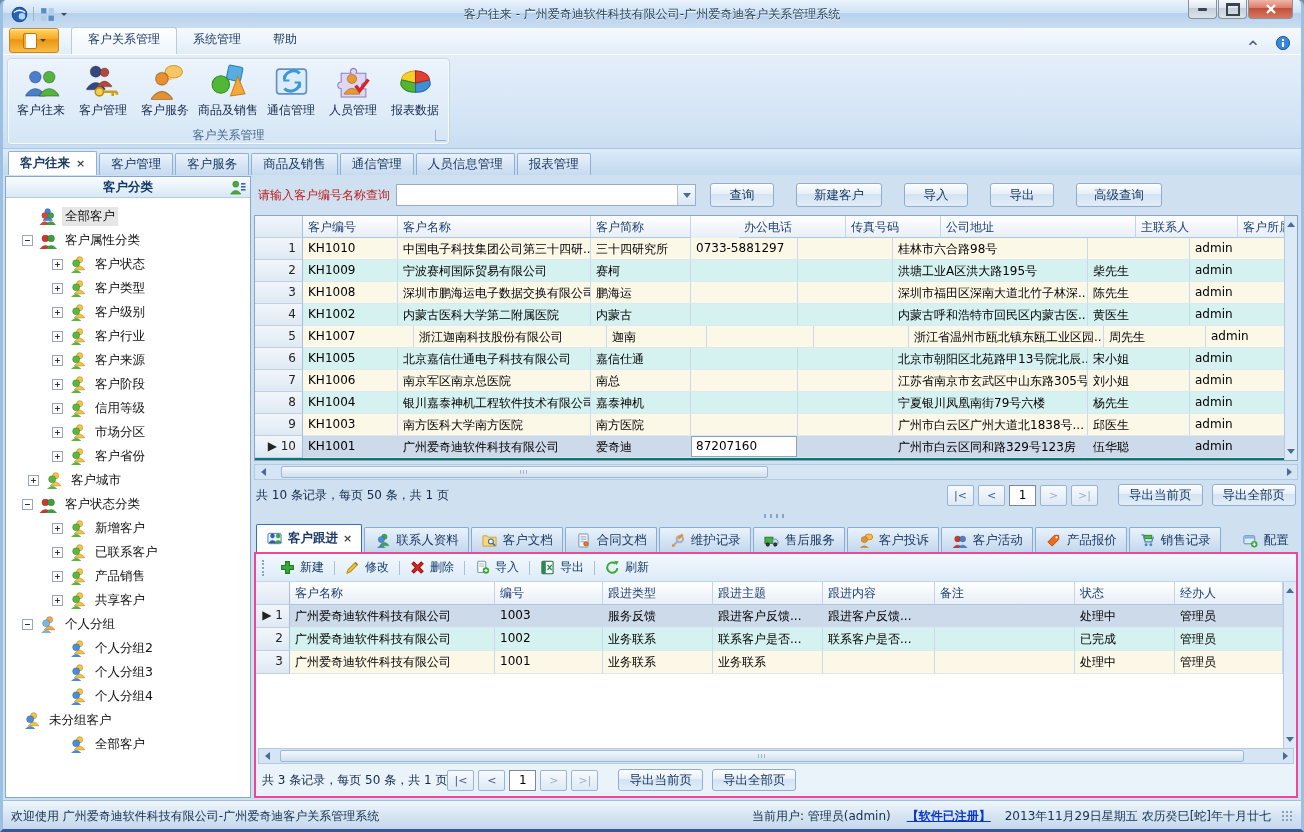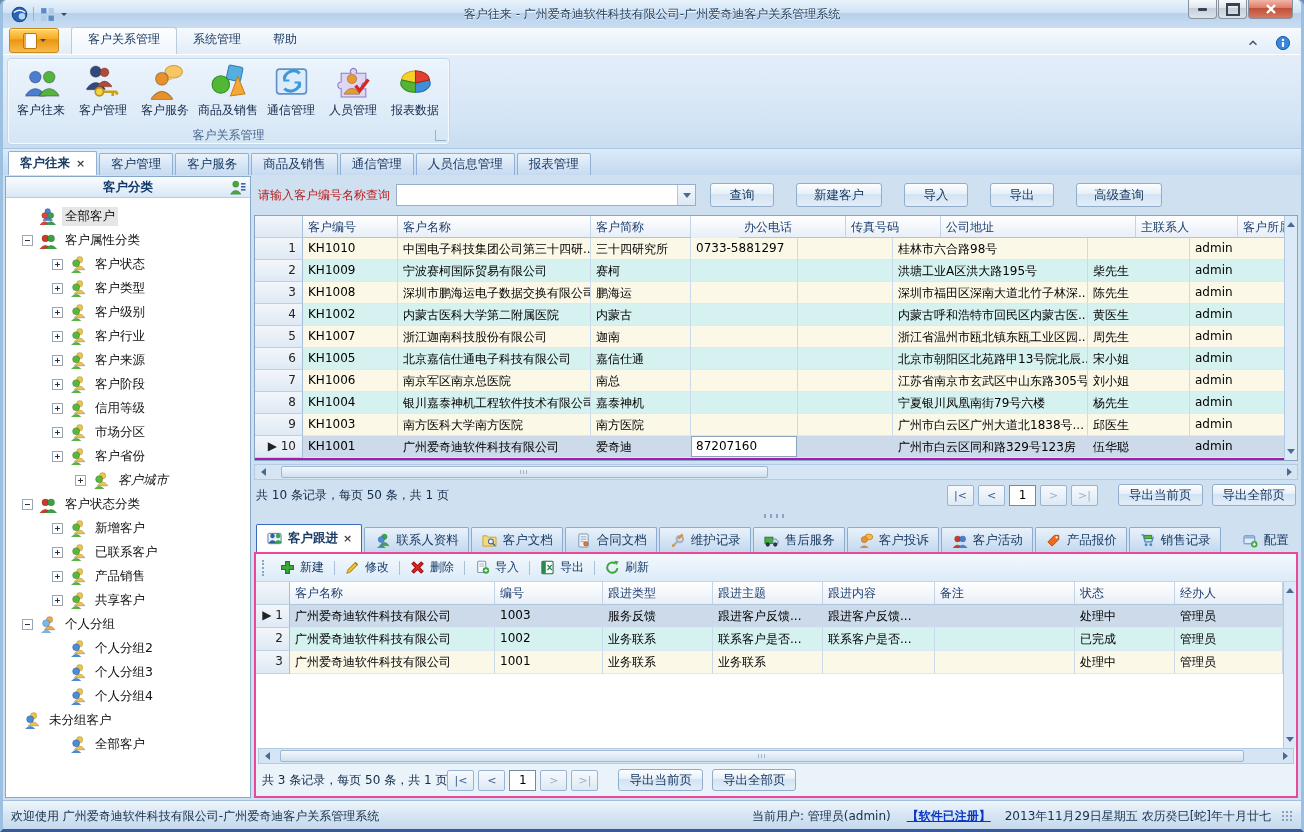--- a/index.html
+++ b/index.html
@@ -60,21 +60,21 @@
   .queryrow{height:40px;display:flex;align-items:center;padding-left:4px;}
   .queryrow .qlabel{color:#b91c1c;margin-right:6px;}
   .combo{width:300px;height:22px;box-sizing:border-box;background:#fff;border:1px solid #94aecc;display:flex;}
   .combo input{flex:1;border:none;outline:none;font:inherit;padding:0 4px;min-width:0;}
   .combo .arrow{width:17px;background:linear-gradient(#f5f9fd,#dbe8f4);border-left:1px solid #b4c6d8;display:flex;align-items:center;justify-content:center;}
   .tri-down{width:0;height:0;border:4px solid transparent;border-top:5px solid #4a6a94;margin-top:4px;}
   .btn{height:24px;box-sizing:border-box;padding:0 17px;background:linear-gradient(#fdfeff,#e6eff8 45%,#d3e3f3 46%,#e2edf8);border:1px solid #90aecc;border-radius:3px;color:#14345c;display:inline-flex;align-items:center;justify-content:center;font-size:12.5px;cursor:default;white-space:nowrap;}
   .qbtns{display:flex;gap:22px;margin-left:14px;}
   .qbtns .btn{min-width:64px;}
   
-  .gridwrap{position:relative;border:1px solid #88a6c4;background:#a21caf;box-sizing:border-box;}
+  .gridwrap{position:relative;border:1px solid #88a6c4;background:#0f766e;box-sizing:border-box;}
   .gridwrap.top{height:246px;}
   .grid{position:absolute;left:0;top:0;right:13px;bottom:0;overflow:hidden;}
   .g-h{display:flex;background:linear-gradient(#ffffff,#e7eef7);color:#1c3e70;}
   #main-grid .g-h{height:22px;}
   #detail-grid .g-h{height:23px;}
   .g-hc{box-sizing:border-box;border-right:1px solid #c2d4e6;border-bottom:1px solid #aec6dc;padding:3px 5px 0;white-space:nowrap;overflow:hidden;flex:none;}
   .g-r{display:flex;}
   #main-grid .g-r{height:22px;}
   #detail-grid .g-r{height:23px;}
   .g-c{box-sizing:border-box;border-right:1px solid #cadaea;border-bottom:1px solid #dce8f2;padding:3px 5px 0;white-space:nowrap;overflow:hidden;flex:none;color:#000;}
@@ -495,21 +495,21 @@
                   <circle cx="5" cy="3.2" r="2.7" fill="#f2c242" stroke="rgba(0,0,0,.28)" stroke-width=".5"></circle>
                   <path d="M.6 11.4 Q5 5.6 9.4 11.4 L9.4 12 L.6 12 Z" fill="#f2c242" stroke="rgba(0,0,0,.28)" stroke-width=".5"></path>
                 </g>
                 <g transform="translate(0.5 2.8) scale(1.25)">
                   <circle cx="5" cy="3.2" r="2.7" fill="#58b83a" stroke="rgba(0,0,0,.28)" stroke-width=".5"></circle>
                   <path d="M.6 11.4 Q5 5.6 9.4 11.4 L9.4 12 L.6 12 Z" fill="#58b83a" stroke="rgba(0,0,0,.28)" stroke-width=".5"></path>
                 </g>
               </svg></span>
             <span class="tlabel">客户省份</span>
           </div>
-          <div class="titem" style="padding-left: 69px; font-style: italic;">
+          <div class="titem" style="padding-left: 22px;">
             <span class="expander">
               <i class="h"></i>
               <i class="v"></i>
             </span>
             <span class="ticon"><svg viewBox="0 0 16 16" width="100%" height="100%">
                 <g transform="translate(4.5 0) scale(1.1)">
                   <circle cx="5" cy="3.2" r="2.7" fill="#f2c242" stroke="rgba(0,0,0,.28)" stroke-width=".5"></circle>
                   <path d="M.6 11.4 Q5 5.6 9.4 11.4 L9.4 12 L.6 12 Z" fill="#f2c242" stroke="rgba(0,0,0,.28)" stroke-width=".5"></path>
                 </g>
                 <g transform="translate(0.5 2.8) scale(1.25)">
@@ -763,21 +763,21 @@
               <div class="g-c" style="width: 193px;">内蒙古医科大学第二附属医院</div>
               <div class="g-c" style="width: 100px;">内蒙古</div>
               <div class="g-c" style="width: 107px;"></div>
               <div class="g-c" style="width: 95px;"></div>
               <div class="g-c" style="width: 195px;">内蒙古呼和浩特市回民区内蒙古医...</div>
               <div class="g-c" style="width: 102px;">黄医生</div>
               <div class="g-c" style="width: 97px;">admin</div>
             </div>
             <div class="g-r cream">
               <div class="g-c g-rowhdr" style="width: 48px;">5</div>
-              <div class="g-c" style="width: 95px;">KH1007</div>
+              <div class="g-c" style="width: 111px;">KH1007</div>
               <div class="g-c" style="width: 193px;">浙江迦南科技股份有限公司</div>
               <div class="g-c" style="width: 100px;">迦南</div>
               <div class="g-c" style="width: 107px;"></div>
               <div class="g-c" style="width: 95px;"></div>
               <div class="g-c" style="width: 195px;">浙江省温州市瓯北镇东瓯工业区园...</div>
               <div class="g-c" style="width: 102px;">周先生</div>
               <div class="g-c" style="width: 97px;">admin</div>
             </div>
             <div class="g-r cyan">
               <div class="g-c g-rowhdr" style="width: 48px;">6</div>

